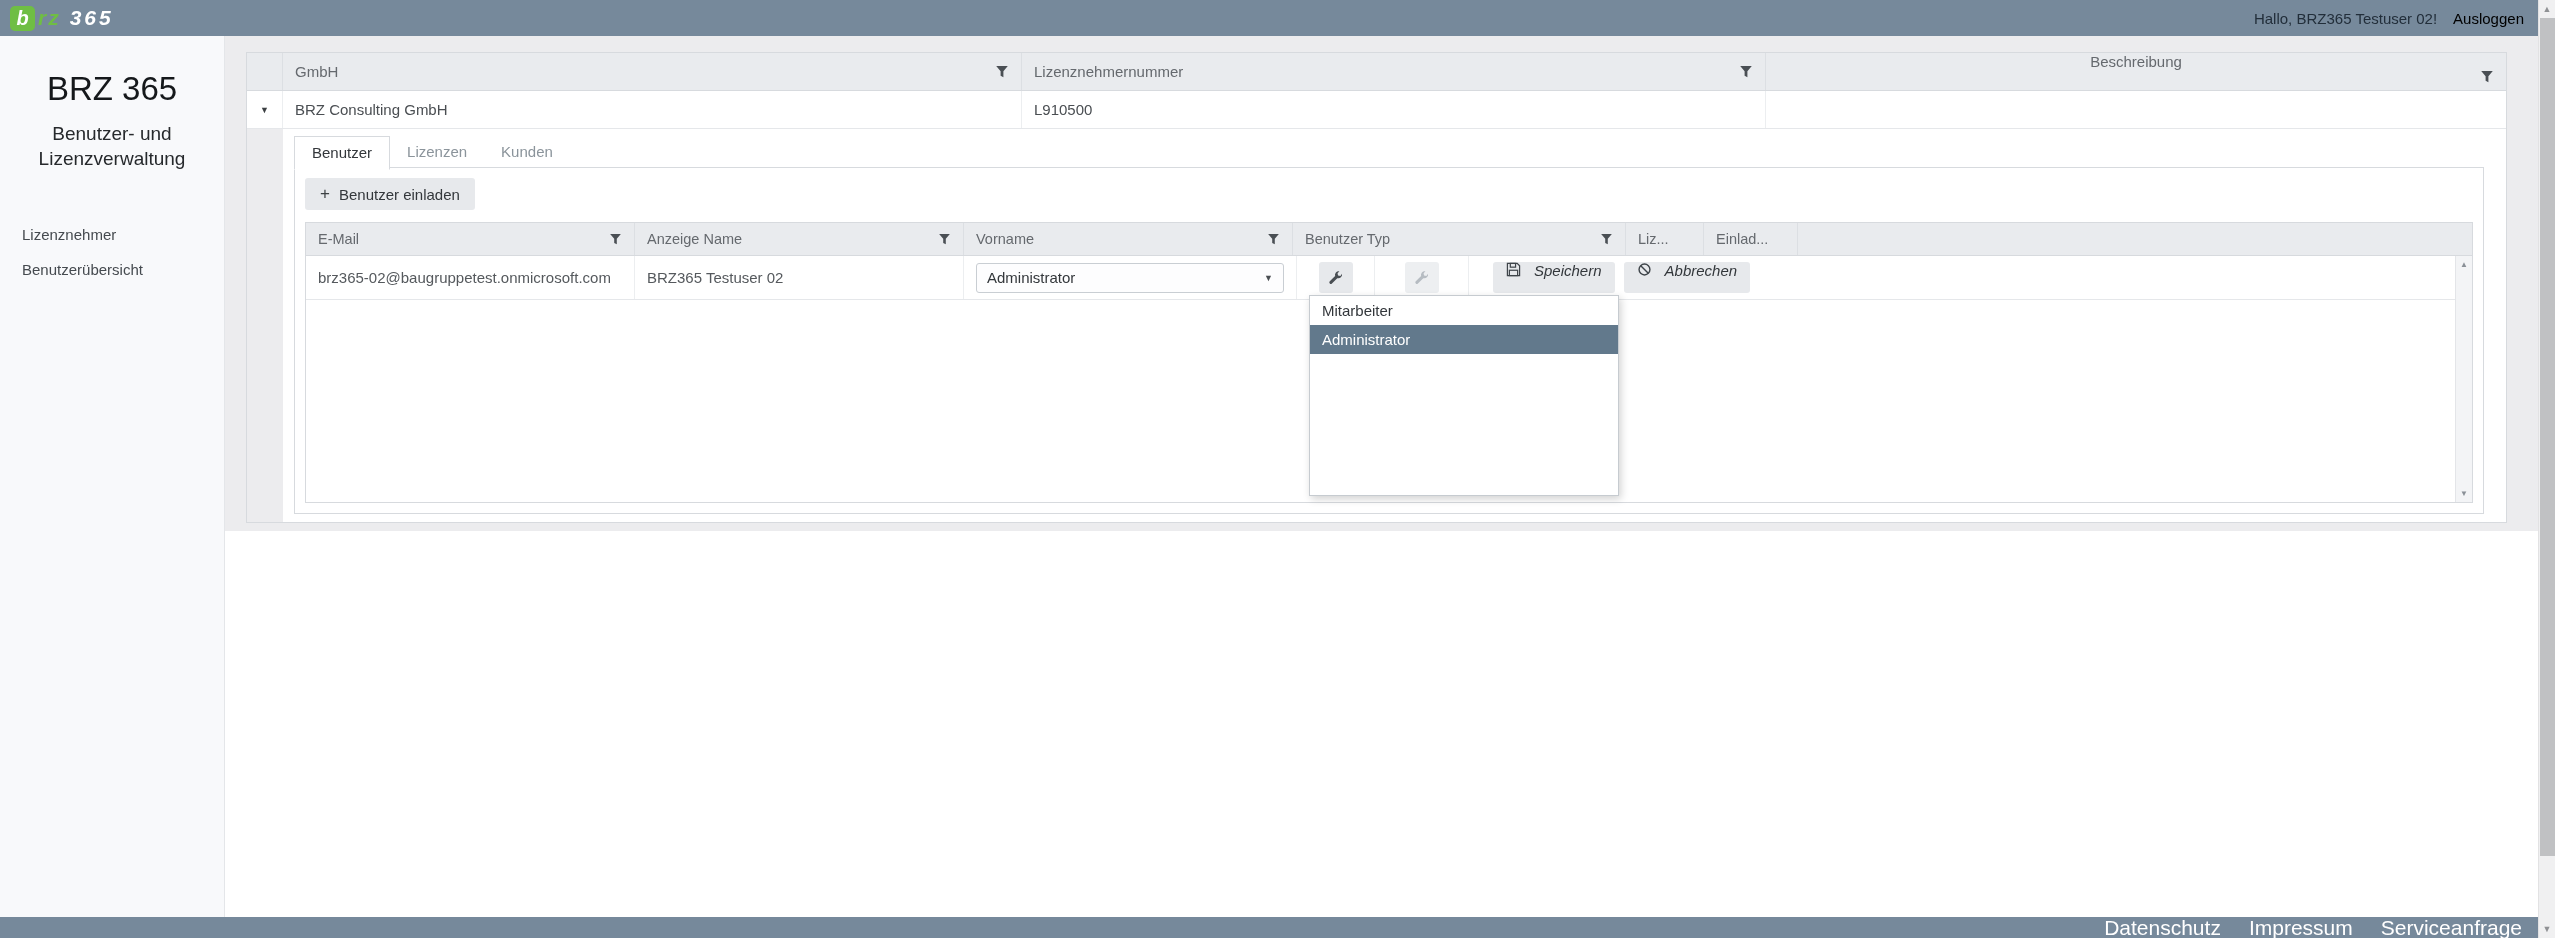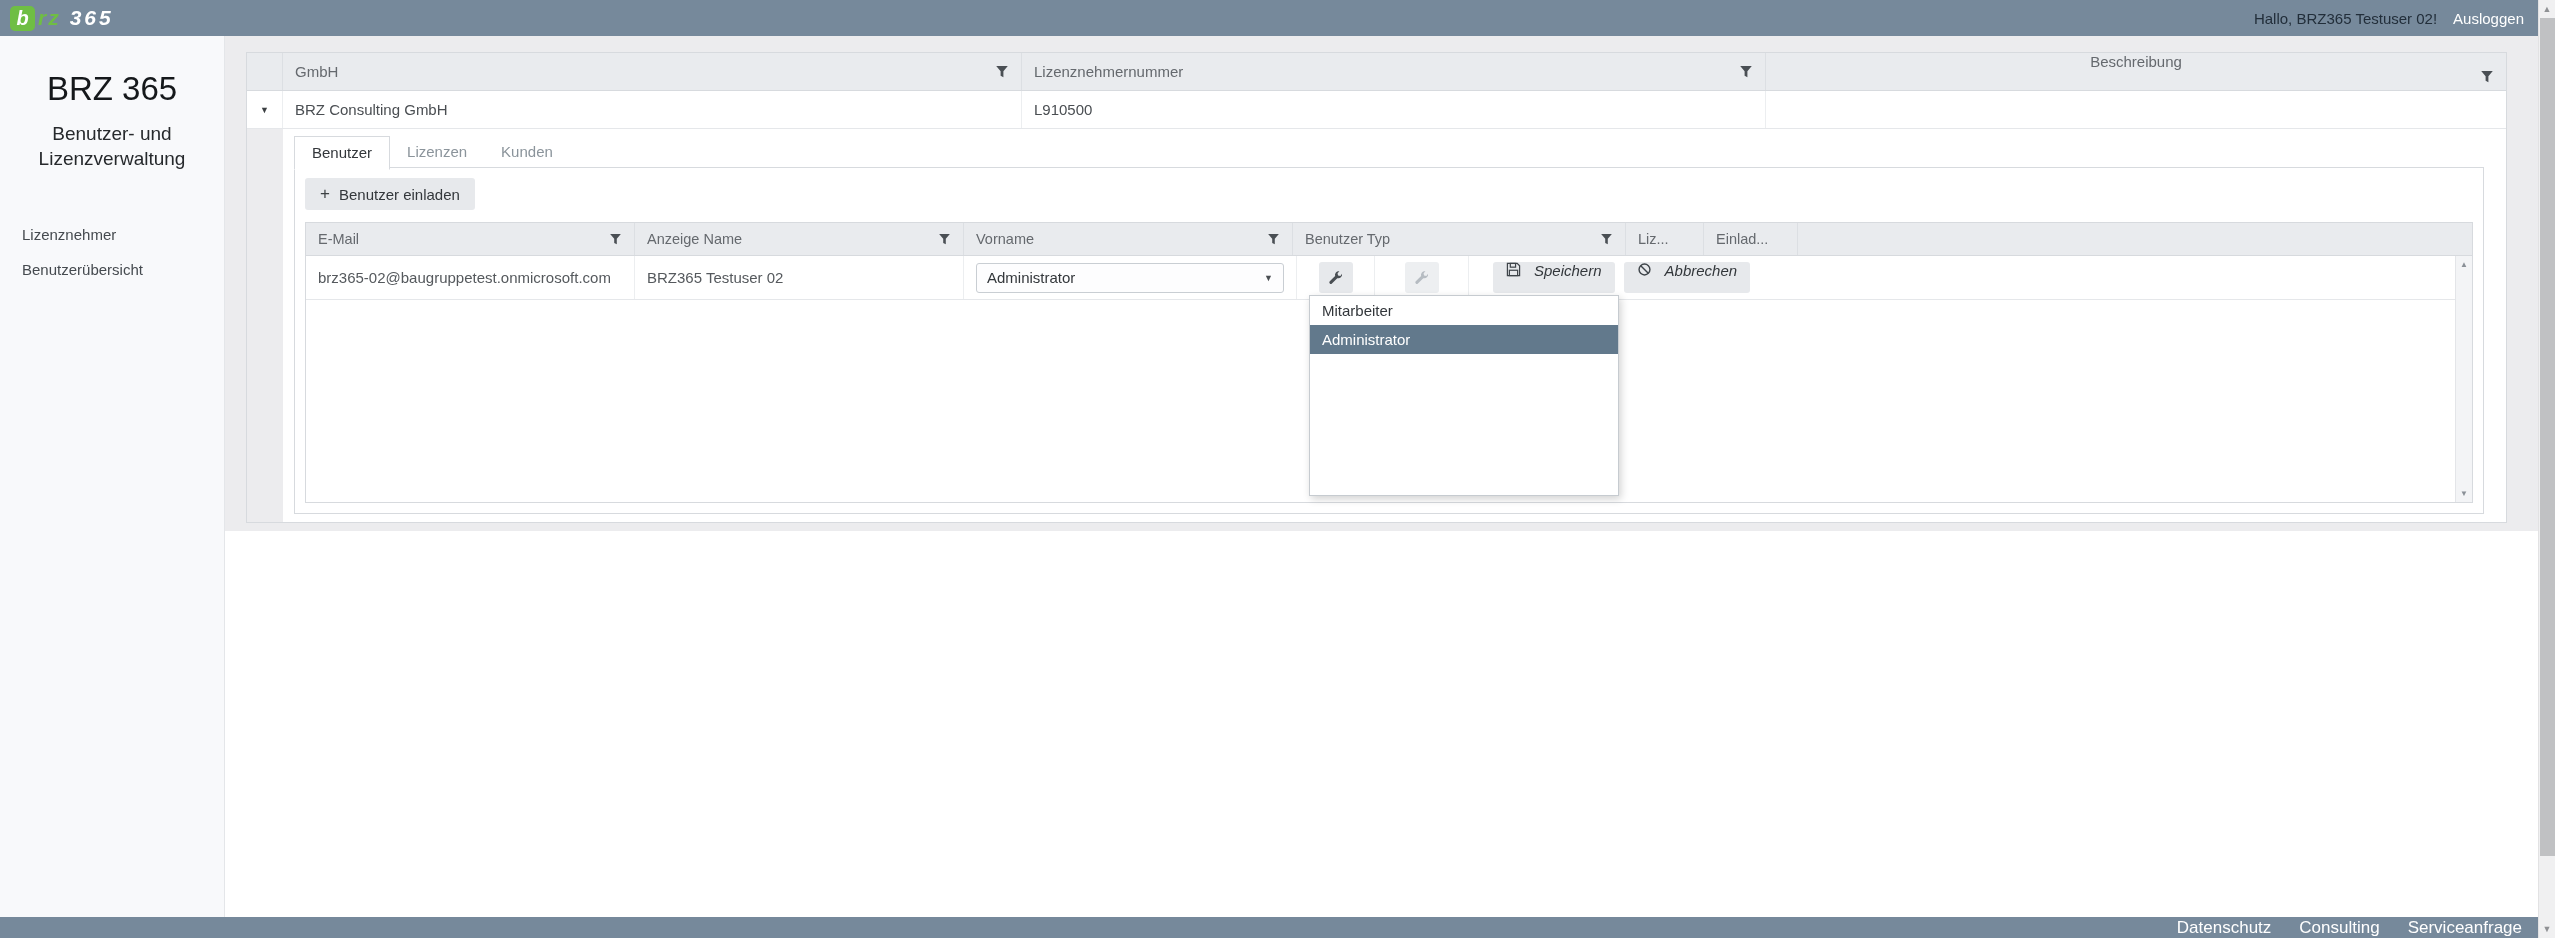--- a/index.html
+++ b/index.html
@@ -16,21 +16,21 @@
   }
   .logo { display:flex; align-items:center; margin-left:10px; gap:3px; font-style:italic; font-weight:bold; }
   .logo-box {
     width:25px; height:25px; background:#6fbe44; border-radius:5px;
     color:#fff; font-size:20px; display:flex; align-items:center; justify-content:center;
   }
   .logo-rz { color:#6fbe44; font-size:21px; letter-spacing:2px; }
   .logo-365 { color:#fff; font-size:21px; letter-spacing:3px; margin-left:6px; }
   .topbar-right { margin-left:auto; margin-right:14px; display:flex; gap:16px; font-size:15px; }
   .greeting { color:#222e3a; }
-  .logout { color:#ffffff; cursor:pointer; }
+  .logout { color:#000000; cursor:pointer; }
 
   
   .sidebar {
     position:absolute; left:0; top:36px; width:225px; bottom:21px;
     background:#f8f9fb; border-right:1px solid #e4e6e9;
   }
   .sidebar-title { margin-top:34px; text-align:center; font-size:33px; color:#15181b; }
   .sidebar-sub { margin:14px auto 0; width:190px; text-align:center; font-size:19px; color:#26292c; line-height:1.3; }
   .side-items { margin-top:46px; }
   .side-item { padding:9px 0 9px 22px; font-size:15px; color:#454a4f; cursor:pointer; }
@@ -132,21 +132,21 @@
   .page-scroll { position:absolute; right:0; top:0; width:17px; height:938px; background:#f0f0f1; border-left:1px solid #e2e2e3; }
   .ps-arrow { position:absolute; left:0; width:16px; height:16px; display:flex; align-items:center; justify-content:center; font-size:9px; color:#8f9194; cursor:pointer; }
   .ps-up { top:1px; } .ps-down { bottom:1px; }
   .ps-thumb { position:absolute; left:1px; top:18px; width:15px; height:838px; background:#c0c1c3; cursor:pointer; }
 
   
   .footer {
     position:absolute; left:0; bottom:0; width:2538px; height:21px; background:#76899b;
     display:flex; align-items:center; justify-content:flex-end; gap:28px; padding-right:16px;
   }
-  .footer-link { font-size:17px; color:#fff; cursor:pointer; }
+  .footer-link { font-size:21px; color:#fff; cursor:pointer; }
 
   svg { display:block; }
 </style>
 </head>
 <body>
 
 <div id="app">
 
   <header class="topbar">
     <div class="logo">
@@ -322,21 +322,21 @@
             </div>
           </div>
         </div>
 
       </div>
     </div>
   </main>
 
   <footer class="footer">
     <span class="footer-link">Datenschutz</span>
-    <span class="footer-link">Consulting</span>
+    <span class="footer-link">Impressum</span>
     <span class="footer-link">Serviceanfrage</span>
   </footer>
 
   <div class="page-scroll">
     <div class="ps-arrow ps-up">▲</div>
     <div class="ps-thumb"></div>
     <div class="ps-arrow ps-down">▼</div>
   </div>
 
 </div>

